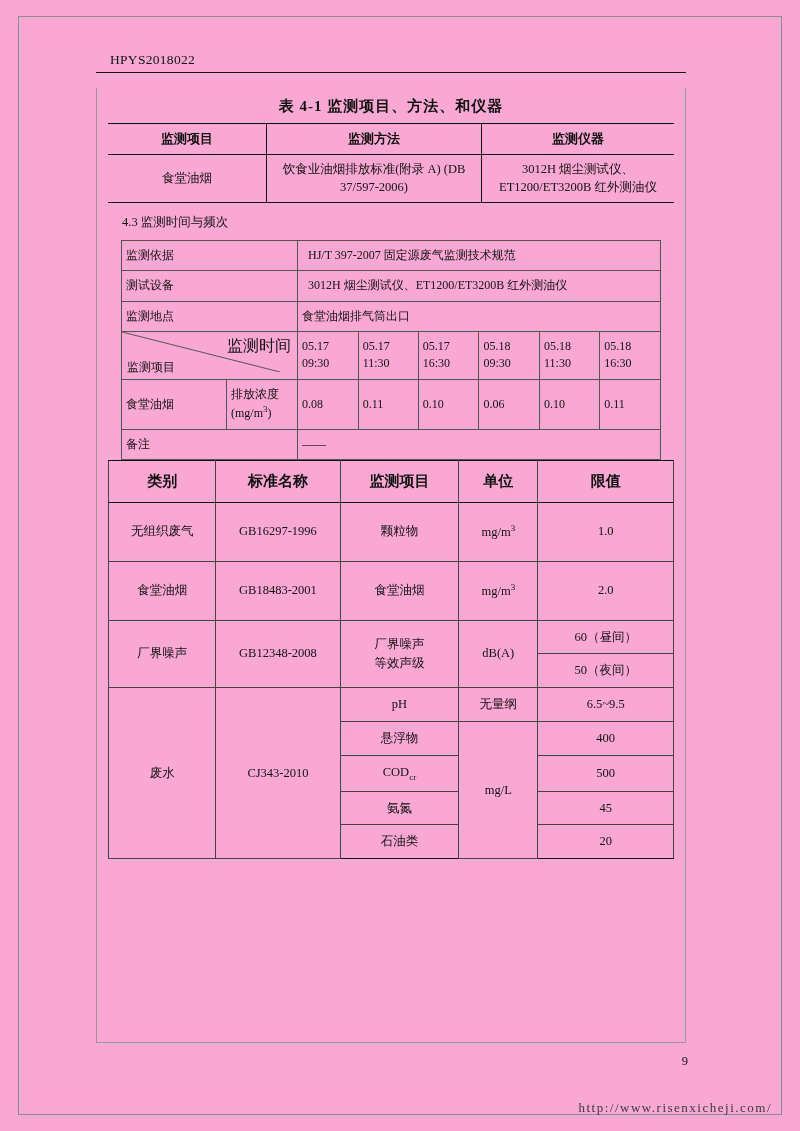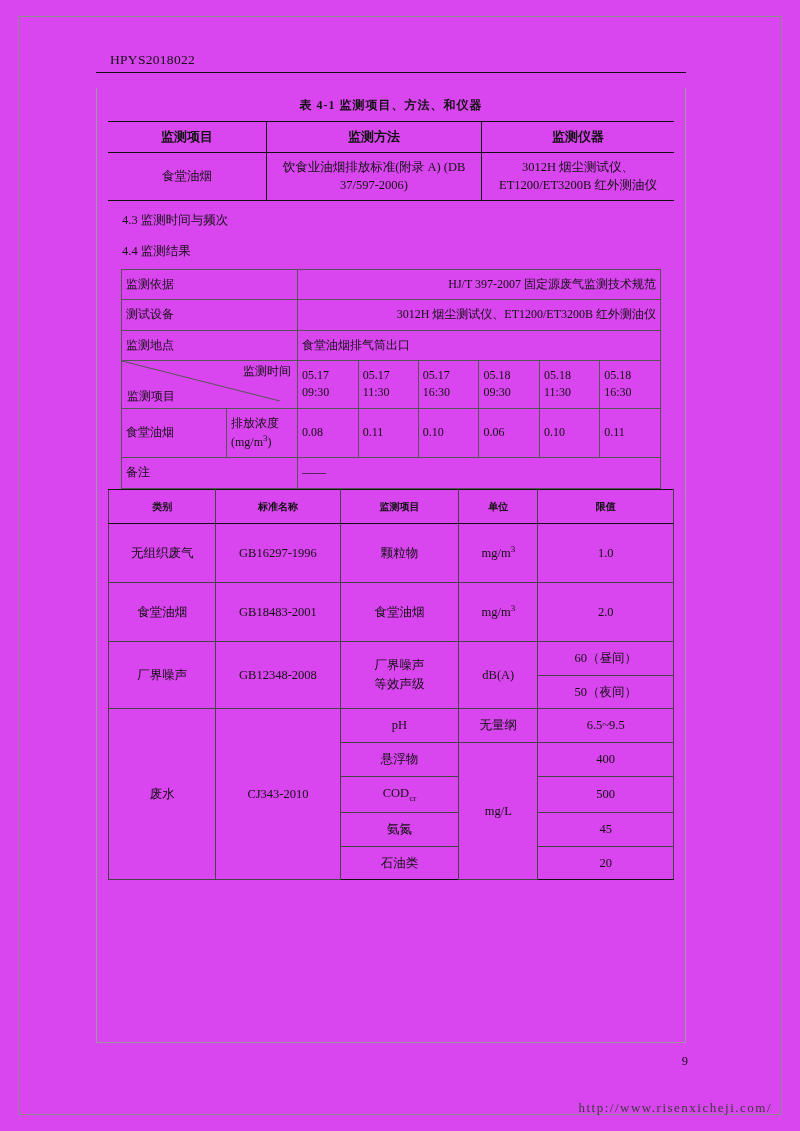--- a/index.html
+++ b/index.html
@@ -7,21 +7,21 @@
     padding: 0;
     background: #b8b8b8;
   }
   body {
     font-family: "Liberation Serif", "DejaVu Serif", serif;
   }
   .page {
     width: 800px;
     height: 1131px;
     position: relative;
-    background: #d946ef;
+    background: #f9a8d4;
     margin: 0 auto;
     box-sizing: border-box;
     overflow: hidden;
   }
   
   .page-border {
     position: absolute;
     left: 18px;
     top: 16px;
     right: 18px;
@@ -70,21 +70,21 @@
     width: 100%;
     font-size: 12.5px;
     color: #111;
   }
   .t41 {
     width: 566px;
     margin: 0 auto;
   }
   .t41 caption {
     caption-side: top;
-    font-size: 12px;
+    font-size: 15px;
     font-weight: bold;
     padding: 9px 0 7px 0;
     letter-spacing: 1px;
     border-bottom: 1.6px solid #111;
     color: #111;
   }
   .t41 th, .t41 td {
     border: 1px solid #111;
     padding: 5px 4px;
     text-align: center;
@@ -115,37 +115,37 @@
     font-size: 12px;
   }
   .t44 td {
     border: 1px solid #555;
     padding: 6px 4px;
     text-align: left;
     vertical-align: middle;
     line-height: 1.45;
   }
   .t44 td.left {
-    text-align: right;
+    text-align: left;
     padding-left: 10px;
   }
   .t44 .lbl { width: 96px; }
   .t44 .sublbl { width: 62px; }
   .diag {
     position: relative;
     height: 40px;
     padding: 0 !important;
     overflow: hidden;
   }
   .diag svg { position: absolute; left: 0; top: 0; }
   .diag .tr-txt {
     position: absolute;
     right: 6px;
     top: 2px;
-    font-size: 12px;
+    font-size: 16px;
   }
   .diag .bl-txt {
     position: absolute;
     left: 5px;
     bottom: 2px;
     font-size: 12px;
   }
 
   
   .h-sec {
@@ -163,21 +163,21 @@
   }
   .tstd th, .tstd td {
     border: 1px solid #444;
     padding: 7px 4px;
     text-align: center;
     vertical-align: middle;
     line-height: 1.5;
   }
   .tstd th {
     font-weight: bold;
-    font-size: 10px;
+    font-size: 15px;
     padding: 9px 4px;
   }
   .tstd thead tr { border-top: 1.6px solid #111; border-bottom: 1.6px solid #111;}
   .tstd thead th { border-top: 1.6px solid #111; border-bottom: 1.6px solid #111;}
   .tstd tbody tr:last-child td { border-bottom: 1.6px solid #111; }
   .tall td { height: 44px; }
   sub { font-size: 9px; }
   sup { font-size: 9px; }
 
   .page-no {
@@ -223,21 +223,20 @@
         <tr>
           <td>食堂油烟</td>
           <td>饮食业油烟排放标准(附录 A) (DB 37/597-2006)</td>
           <td>3012H 烟尘测试仪、ET1200/ET3200B 红外测油仪</td>
         </tr>
       </tbody>
     </table>
 
     <div class="sec-line">4.3 监测时间与频次</div>
 
-    <div class="sec-line">4.4 监测结果</div>
 
     <table class="t44">
       <tbody>
         <tr>
           <td class="lbl" colspan="2">监测依据</td>
           <td class="left" colspan="6">HJ/T 397-2007  固定源废气监测技术规范</td>
         </tr>
         <tr>
           <td class="lbl" colspan="2">测试设备</td>
           <td class="left" colspan="6">3012H 烟尘测试仪、ET1200/ET3200B 红外测油仪</td>

